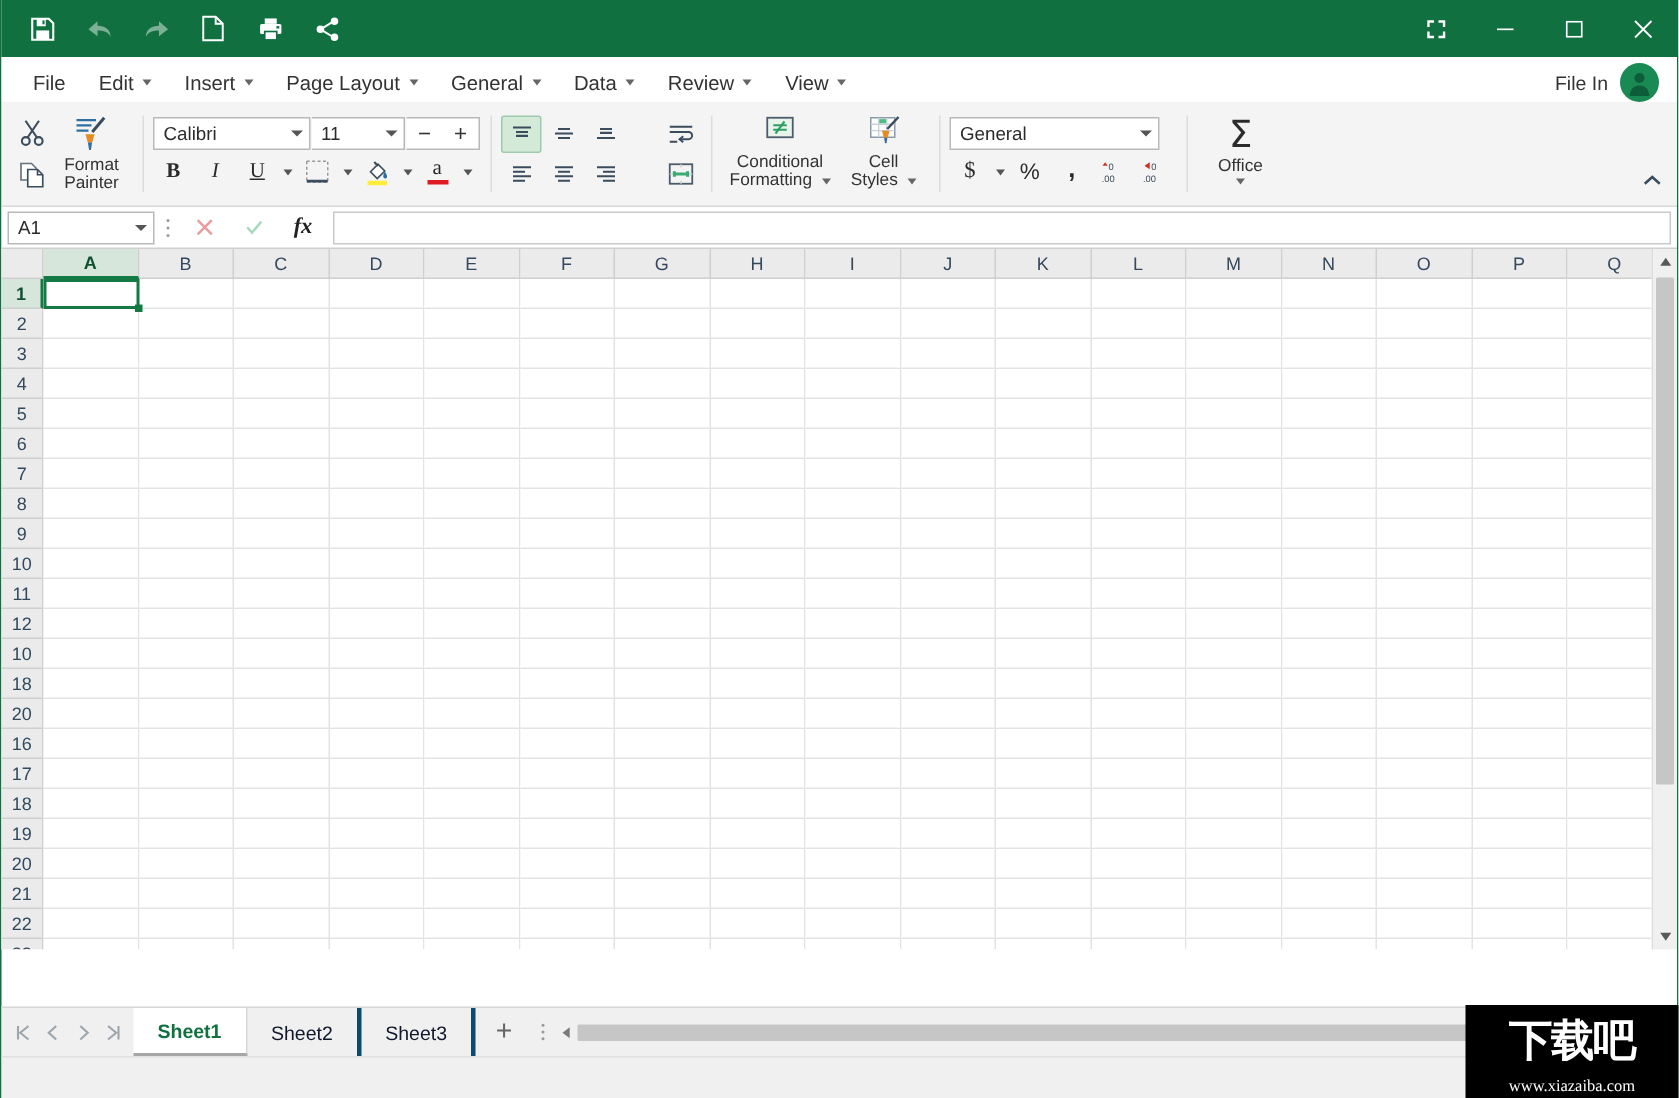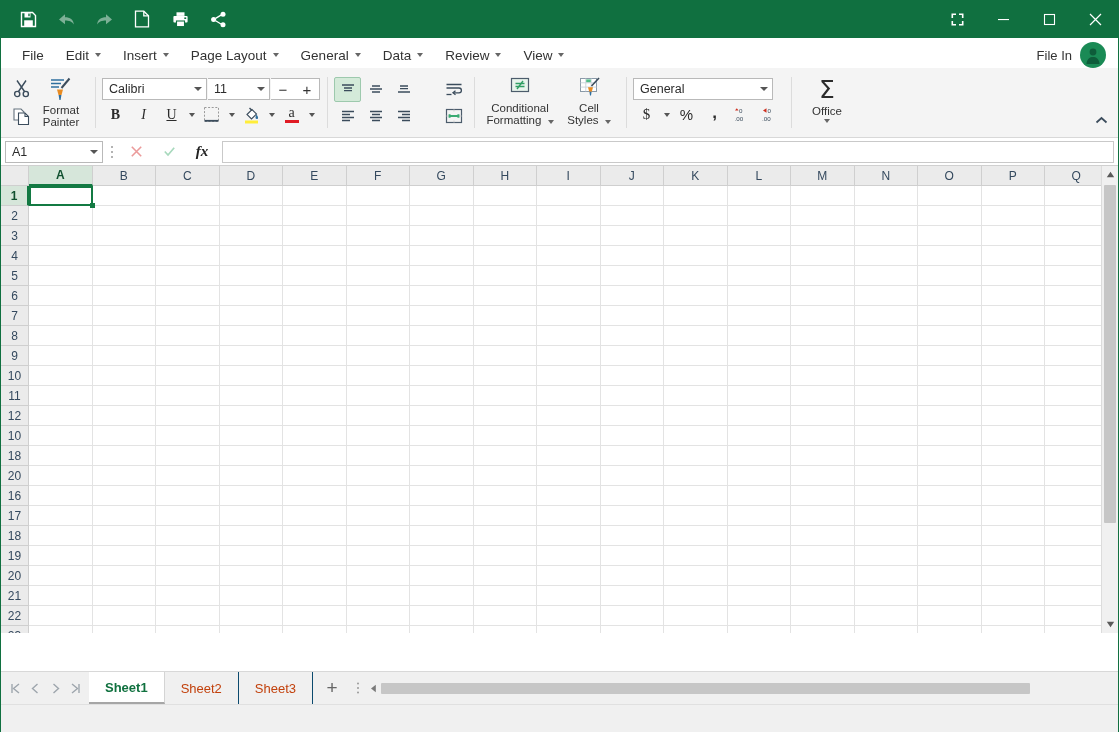--- a/index.html
+++ b/index.html
@@ -141,22 +141,22 @@
             background:#f0f0f0;cursor:pointer; }
   .strack { flex:1; position:relative; background:#f0f0f0; }
   .sthumb { position:absolute; left:2px; right:2px; background:#c6c6c6; border-radius:1px; cursor:pointer; }
 
   
   .tabbar { height:33px;flex:0 0 33px;background:#f0f0f0;display:flex;align-items:stretch;
             border-top:1px solid #d8d8d8;margin-top:38px; }
   .navgrp { display:flex; align-items:center; padding:0 4px; }
   .navbtn { width:20px;height:28px;display:flex;align-items:center;justify-content:center;cursor:pointer;opacity:.45; }
   .tabs { display:flex; align-items:stretch; }
-  .tab { padding:0 16px; display:flex; align-items:center; font-size:13px; color:#c2410c;
-         cursor:pointer; border-right:1px solid #0c4a6e; }
+  .tab { padding:0 16px; display:flex; align-items:center; font-size:13px; color:#0f172a;
+         cursor:pointer; border-right:3px solid #0c4a6e; }
   .tab.active { background:#fff; color:#10713f; font-weight:bold;
                 border-bottom:2.5px solid #a6a6a6; border-right:1px solid #d4d4d4; }
   .addsheet { width:38px;display:flex;align-items:center;justify-content:center;cursor:pointer;
               font-size:19px;color:#666; }
   .hscroll-area { margin-left:auto; display:flex; align-items:center; flex:1; min-width:0; }
   .hgrip { width:14px; display:flex; align-items:center; justify-content:center; cursor:col-resize; }
   .hsarrow { width:16px;height:17px;display:flex;align-items:center;justify-content:center;cursor:pointer; }
   .htrack { flex:1; height:15px; background:#f0f0f0; position:relative; min-width:0; }
   .hthumb { position:absolute; top:2px; bottom:2px; background:#c6c6c6; border-radius:1px; cursor:pointer; }
   .statusbar { height:28px;flex:0 0 28px;background:#f0f0f0;border-top:1px solid #e0e0e0; position:relative; }
@@ -1128,13 +1128,19 @@
           </svg>
       </div>
       <div class="htrack">
         <div class="hthumb" style="left:0; width:88%;"></div>
       </div>
     </div>
   </div>
 
   <div class="statusbar"></div>
 
+  <div class="watermark">
+    <div class="wm-top">
+      <span class="wm-cn">下载吧</span>
+    </div>
+    <div class="wm-bot">www.xiazaiba.com</div>
+  </div>
 </div>
 
 </body></html>

